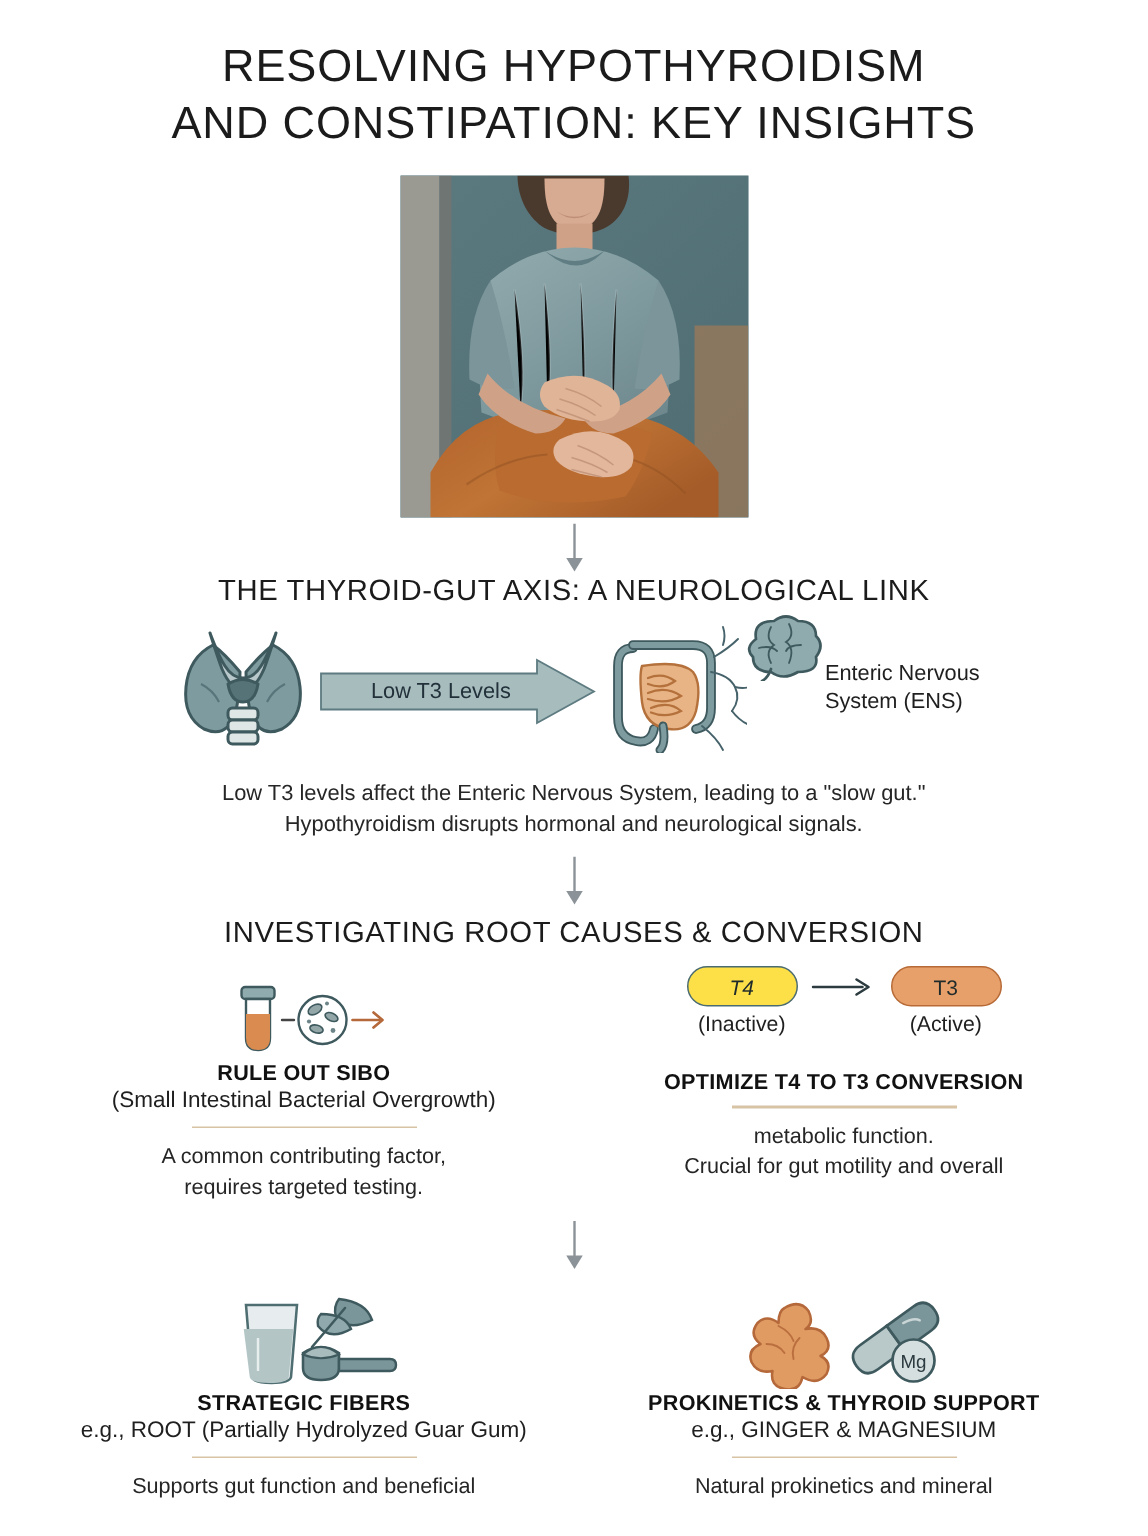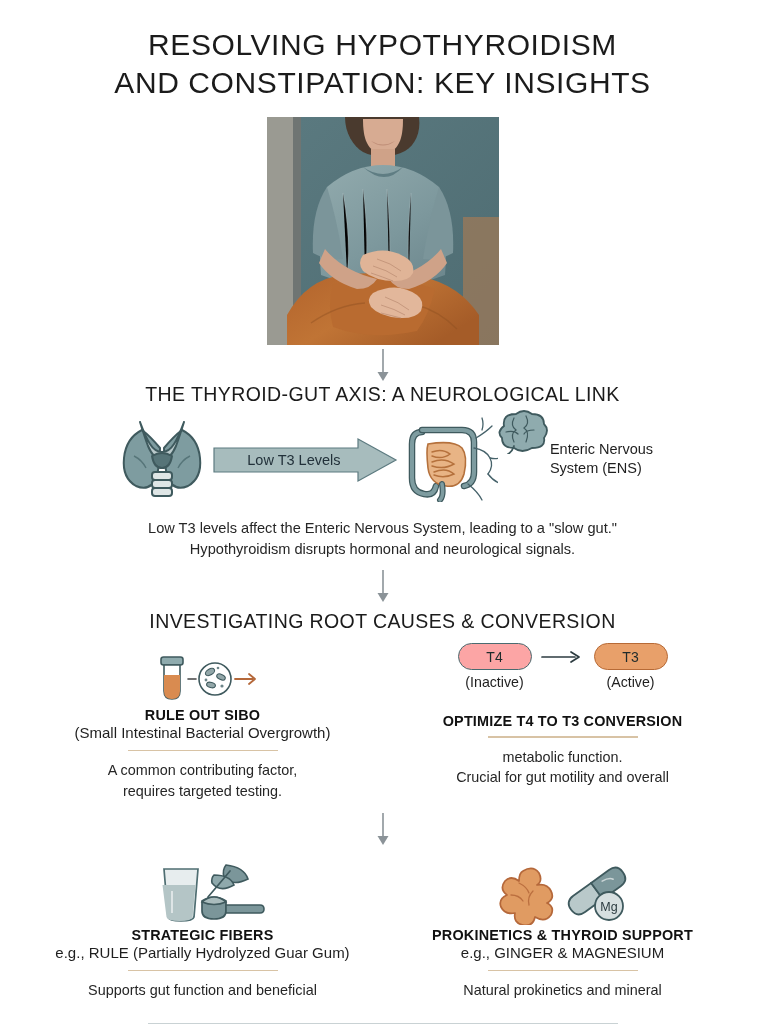--- a/index.html
+++ b/index.html
@@ -93,21 +93,21 @@
   .col .desc { font-size: 14.4px; text-align: center; line-height: 1.42; color: #262626; }
 
   
   .pillrow { display: flex; align-items: flex-start; justify-content: center; gap: 9px; }
   .pillgrp { display: flex; flex-direction: column; align-items: center; }
   .pill {
     width: 74px; height: 27px; border-radius: 14px;
     display: flex; align-items: center; justify-content: center;
     font-size: 14px; color: #1f2b2b; border: 1.6px solid #4a6b70;
   }
-  .pill.t4 { background: #fca5a5; }
+  .pill.t4 { background: #fde047; font-style: italic; }
   .pill.t3 { background: #e8a06a; border-color: #b76a36; }
   .pill-cap { font-size: 14.2px; color: #1f1f1f; margin-top: 4px; }
   .pillarrow { margin-top: 7px; }
 
   
   .foot-rule { width: 470px; height: 1.4px; background: #c9d2d4; margin-top: 22px; }
 </style>
 </head>
 <body>
 
@@ -363,21 +363,21 @@
           <path d="M34 30 v22" stroke="#ffffff" stroke-width="1.6" opacity="0.7"></path>
           <path d="M88 4 q18 2 22 14 q-16 8 -24 -2 q-2 -7 2 -12z" fill="#7b969a" stroke="#3f5a5e" stroke-width="1.6"></path>
           <path d="M76 14 q16 0 20 10 q-14 8 -22 -2 q-1 -5 2 -8z" fill="#8fa9ac" stroke="#3f5a5e" stroke-width="1.6"></path>
           <path d="M70 36 q12 -14 22 -26" fill="none" stroke="#3f5a5e" stroke-width="1.7" stroke-linecap="round"></path>
           <path d="M64 40 q12 -8 24 0 v10 q0 8 -12 8 q-12 0 -12 -8 z" fill="#7b969a" stroke="#3f5a5e" stroke-width="1.7"></path>
           <path d="M64 41 q12 -10 24 0 q-12 5 -24 0z" fill="#a9bcbd" stroke="#3f5a5e" stroke-width="1.4"></path>
           <path d="M88 44 h34 q4 0 4 4 q0 4 -4 4 h-34 z" fill="#7b969a" stroke="#3f5a5e" stroke-width="1.6"></path>
         </svg>
       </div>
       <div class="hd">STRATEGIC FIBERS</div>
-      <div class="sub">e.g., RULE (Partially Hydrolyzed Guar Gum)</div>
+      <div class="sub">e.g., ROOT (Partially Hydrolyzed Guar Gum)</div>
       <div class="rule"></div>
       <div class="desc">
         <div>Supports gut function and beneficial</div>
 
       </div>
     </div>
 
     <div class="col">
       <div class="icon-slot" style="height:66px;">
         <svg width="140" height="64" viewBox="0 0 140 64">

